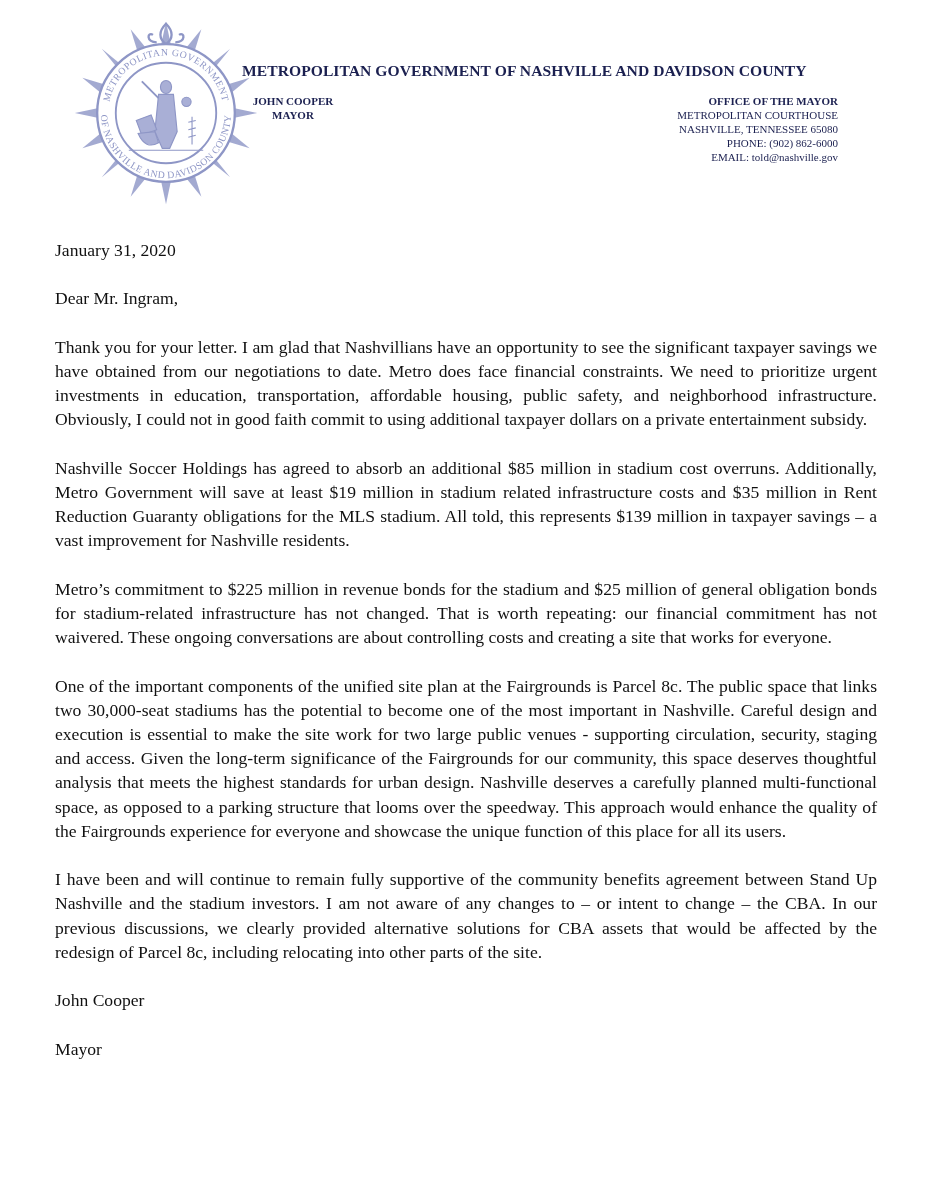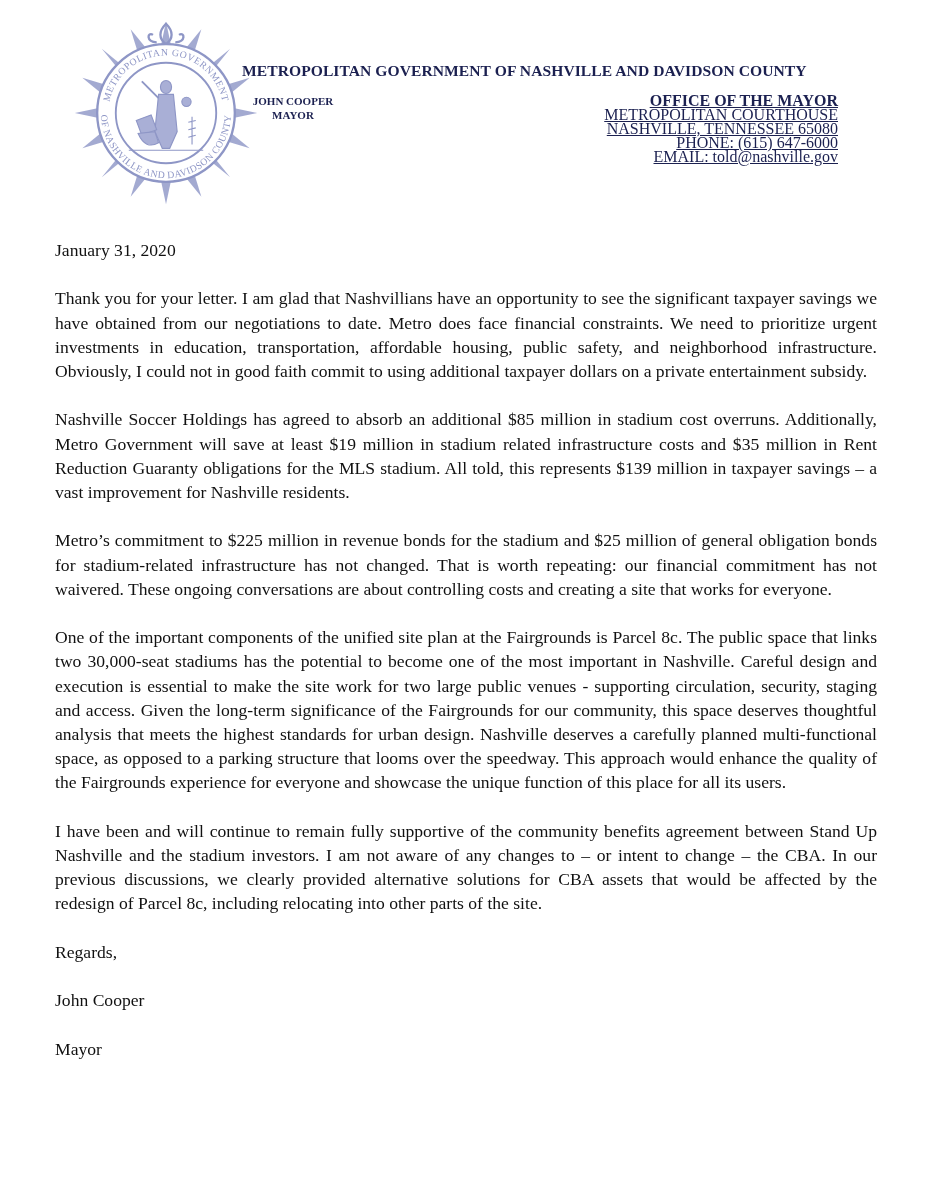--- a/index.html
+++ b/index.html
@@ -1,20 +1,20 @@
 <!DOCTYPE html>
 <html><head>
 <meta charset="utf-8">
 <style>
   html, body { margin: 0; padding: 0; background: #ffffff; }
   body { width: 928px; height: 1200px; position: relative; overflow: hidden; font-family: "Liberation Serif", serif; color: #111111; }
   .seal { position: absolute; left: 73px; top: 20px; width: 186px; height: 186px; }
   .lh-title { position: absolute; left: 242px; top: 62px; font-size: 15.6px; font-weight: bold; color: #1b2050; letter-spacing: 0.05px; white-space: nowrap; }
   .lh-left { position: absolute; left: 238px; top: 94px; width: 110px; text-align: center; font-size: 11px; font-weight: bold; color: #1b2050; line-height: 14px; }
-  .lh-right { position: absolute; right: 90px; top: 94px; text-align: right; font-size: 16px; color: #1b2050; line-height: 14px; text-decoration: underline; }
+  .lh-right { position: absolute; right: 90px; top: 94px; text-align: right; font-size: 11px; color: #1b2050; line-height: 14px; }
   .lh-right .office { font-weight: bold; }
   .body { position: absolute; left: 55px; top: 238px; width: 822px; font-size: 17.6px; line-height: 24.2px; }
   .body p { margin: 0 0 24.2px 0; text-align: justify; text-align-last: left; }
   .body p.single { text-align: right; }
   .sig { margin: 0; }
 </style>
 </head>
 <body>
 
 <svg class="seal" viewBox="0 0 200 200" xmlns="http://www.w3.org/2000/svg">
@@ -74,29 +74,29 @@
 
 <div class="lh-left">
   <div>JOHN COOPER</div>
   <div>MAYOR</div>
 </div>
 
 <div class="lh-right">
   <div class="office">OFFICE OF THE MAYOR</div>
   <div>METROPOLITAN COURTHOUSE</div>
   <div>NASHVILLE, TENNESSEE 65080</div>
-  <div>PHONE: (615) 647-6000</div>
+  <div>PHONE: (902) 862-6000</div>
   <div>EMAIL: told@nashville.gov</div>
 </div>
 
 <div class="body">
   <p class="single">January 31, 2020</p>
+  <p class="single">Dear Mr. Ingram,</p>
   <p>Thank you for your letter. I am glad that Nashvillians have an opportunity to see the significant taxpayer savings we have obtained from our negotiations to date. Metro does face financial constraints. We need to prioritize urgent investments in education, transportation, affordable housing, public safety, and neighborhood infrastructure. Obviously, I could not in good faith commit to using additional taxpayer dollars on a private entertainment subsidy.</p>
   <p>Nashville Soccer Holdings has agreed to absorb an additional $85 million in stadium cost overruns. Additionally, Metro Government will save at least $19 million in stadium related infrastructure costs and $35 million in Rent Reduction Guaranty obligations for the MLS stadium. All told, this represents $139 million in taxpayer savings – a vast improvement for Nashville residents.</p>
   <p>Metro’s commitment to $225 million in revenue bonds for the stadium and $25 million of general obligation bonds for stadium-related infrastructure has not changed. That is worth repeating: our financial commitment has not waivered. These ongoing conversations are about controlling costs and creating a site that works for everyone.</p>
   <p>One of the important components of the unified site plan at the Fairgrounds is Parcel 8c. The public space that links two 30,000-seat stadiums has the potential to become one of the most important in Nashville. Careful design and execution is essential to make the site work for two large public venues - supporting circulation, security, staging and access. Given the long-term significance of the Fairgrounds for our community, this space deserves thoughtful analysis that meets the highest standards for urban design. Nashville deserves a carefully planned multi-functional space, as opposed to a parking structure that looms over the speedway. This approach would enhance the quality of the Fairgrounds experience for everyone and showcase the unique function of this place for all its users.</p>
   <p>I have been and will continue to remain fully supportive of the community benefits agreement between Stand Up Nashville and the stadium investors. I am not aware of any changes to – or intent to change – the CBA. In our previous discussions, we clearly provided alternative solutions for CBA assets that would be affected by the redesign of Parcel 8c, including relocating into other parts of the site.</p>
-  <p class="single">Regards,</p>
   <div>
     <p class="sig">John Cooper</p>
     <p class="sig">Mayor</p>
   </div>
 </div>
 
 </body></html>

